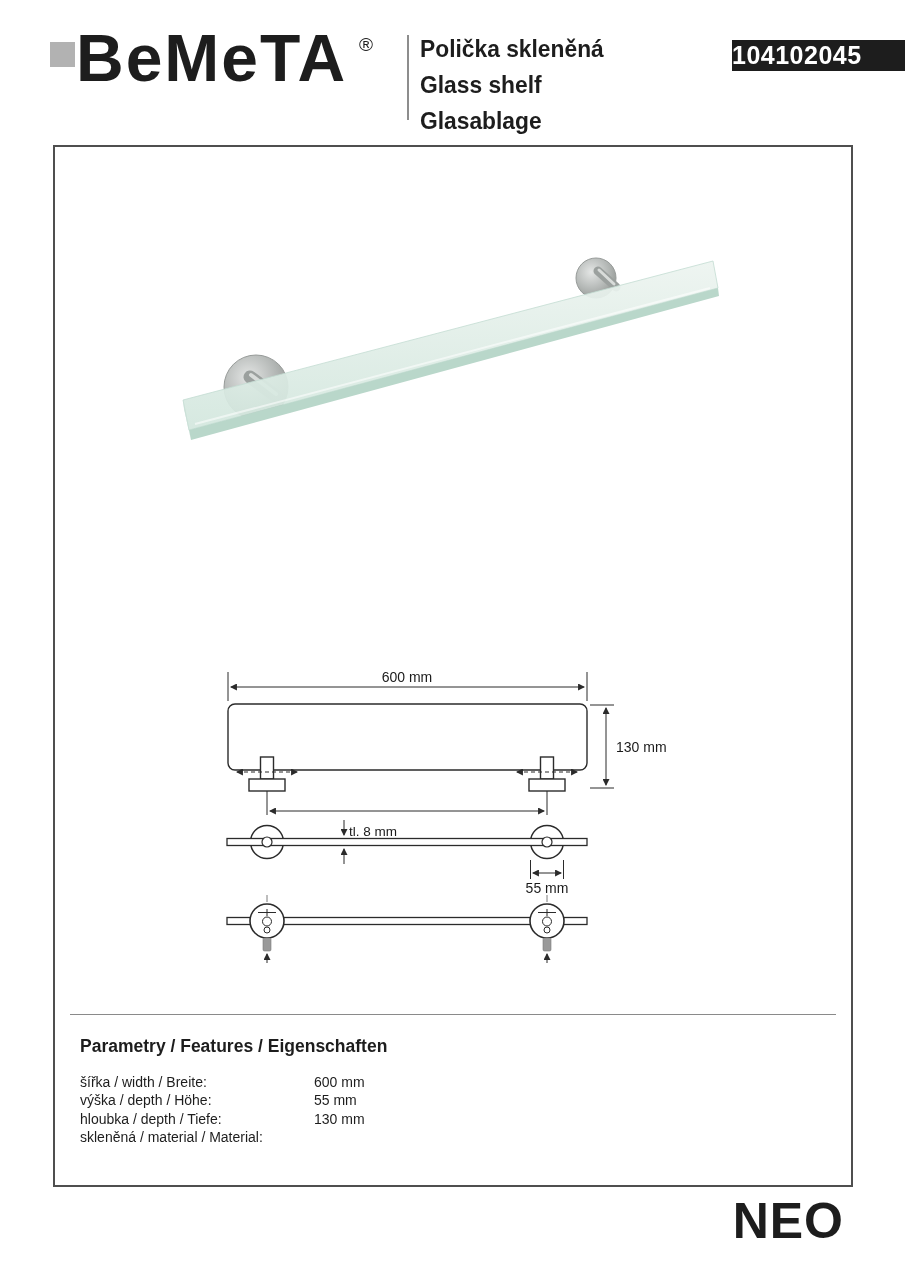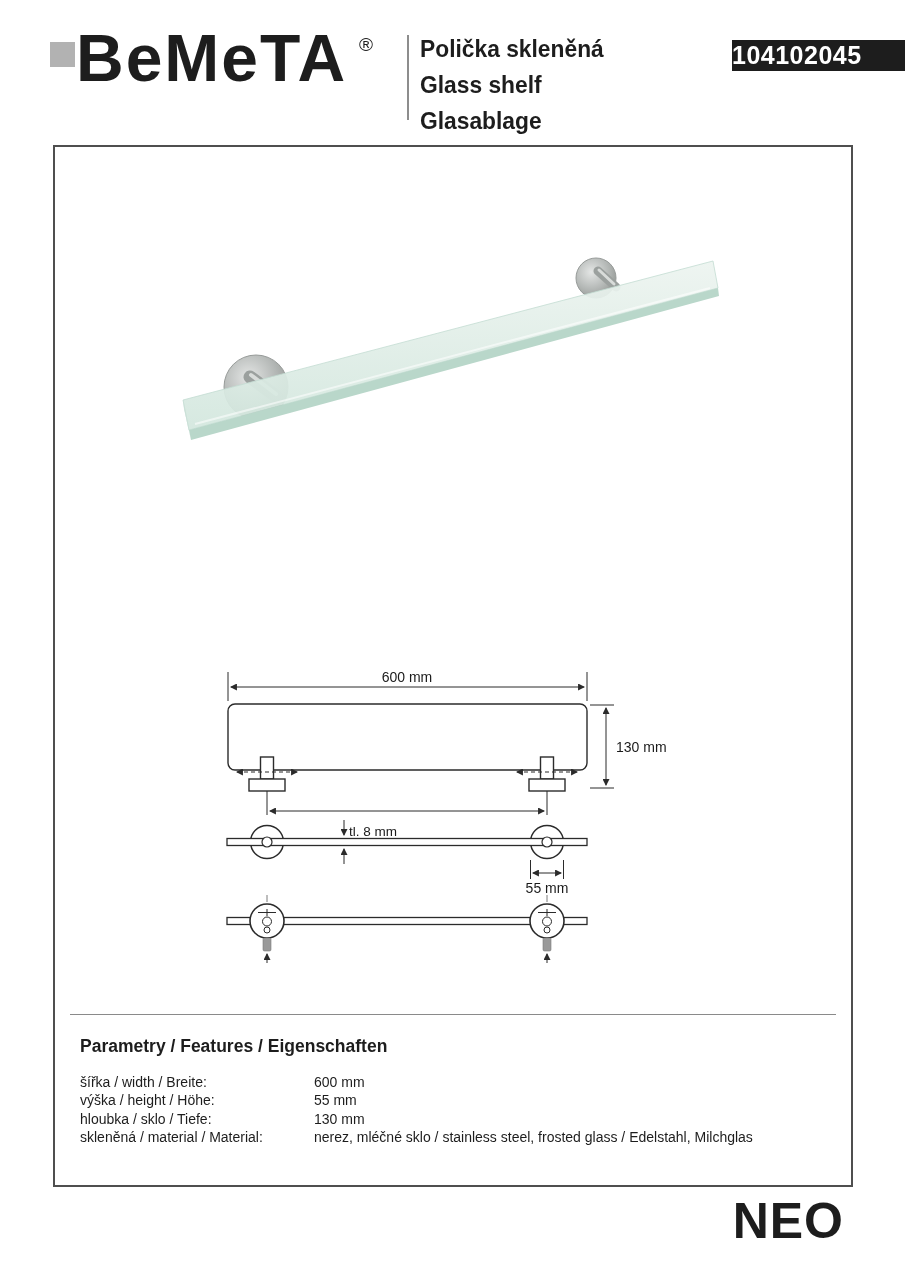--- a/index.html
+++ b/index.html
@@ -180,26 +180,25 @@
 </svg>
 
 <div class="params-divider"></div>
 <div class="params-heading">Parametry / Features / Eigenschaften</div>
 <div class="params-table">
   <div class="param-row">
     <div class="param-label">šířka / width / Breite:</div>
     <div class="param-value">600 mm</div>
   </div>
   <div class="param-row">
-    <div class="param-label">výška / height / Höhe:</div>
+    <div class="param-label">výška / depth / Höhe:</div>
     <div class="param-value">55 mm</div>
   </div>
   <div class="param-row">
-    <div class="param-label">hloubka / sklo / Tiefe:</div>
+    <div class="param-label">hloubka / depth / Tiefe:</div>
     <div class="param-value">130 mm</div>
   </div>
   <div class="param-row">
     <div class="param-label">skleněná / material / Material:</div>
-    <div class="param-value">nerez, mléčné sklo / stainless steel, frosted glass / Edelstahl, Milchglas</div>
   </div>
 </div>
 
 <div class="series-name">NEO</div>
 
 </body></html>

